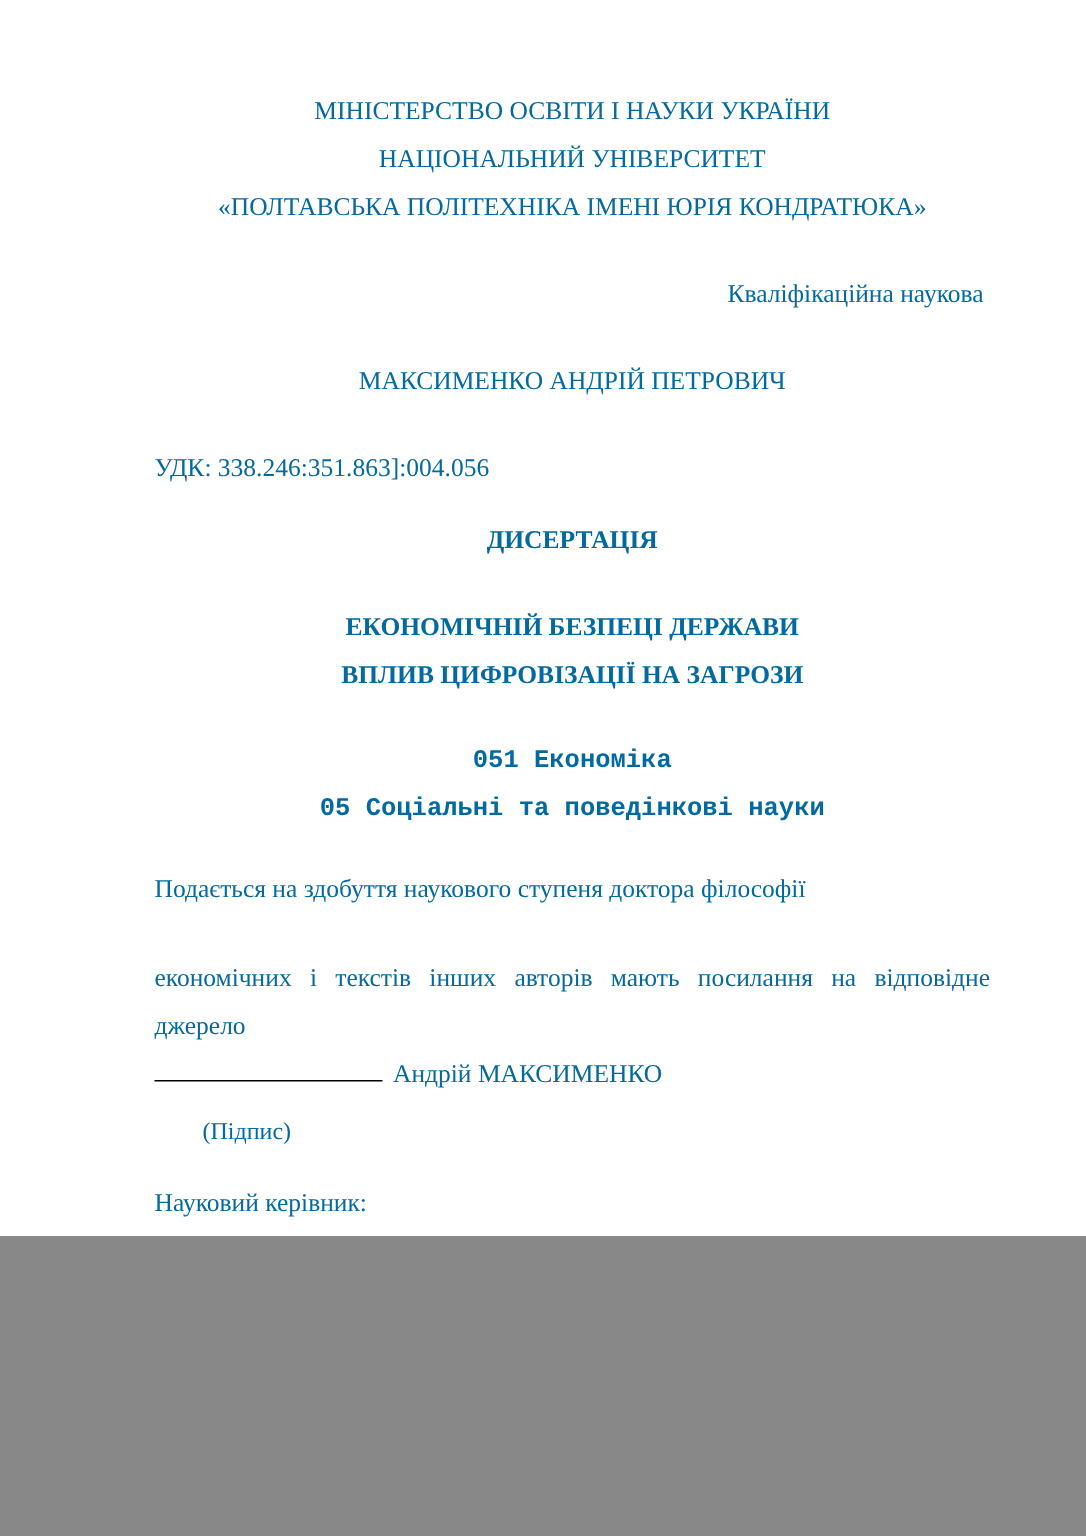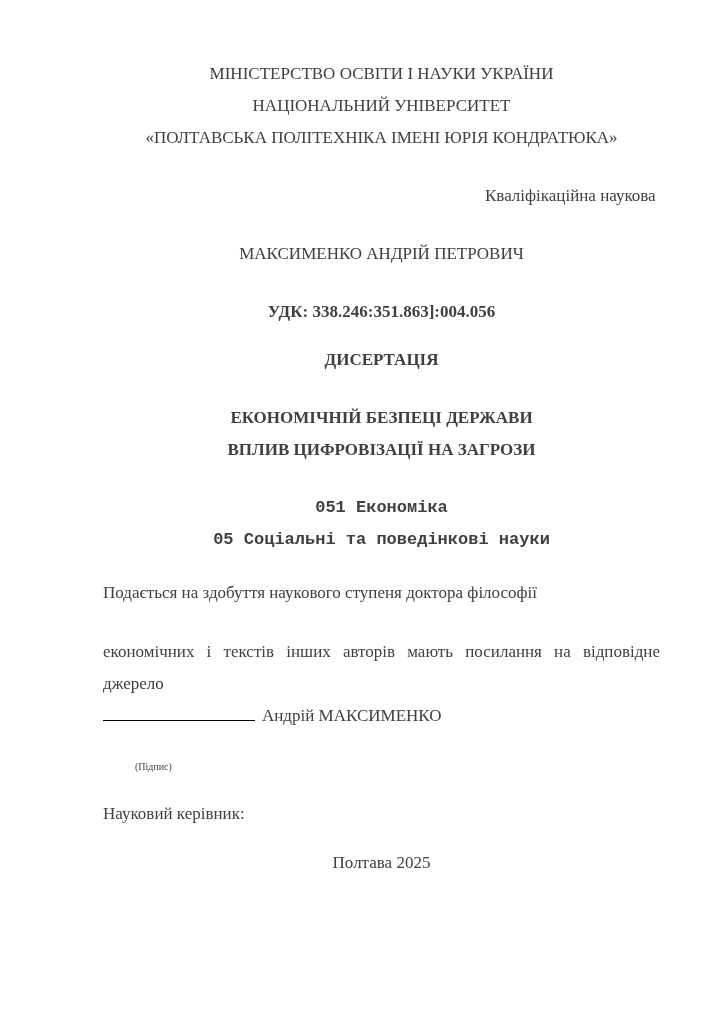--- a/index.html
+++ b/index.html
@@ -1,49 +1,49 @@
 <!DOCTYPE html>
 <html><head>
 <meta charset="utf-8">
 <style>
   * { margin: 0; padding: 0; box-sizing: border-box; }
   html, body { background: #888; }
   .page {
     width: 724px;
-    height: 1024px;
+    height: 824px;
     margin: 0 auto;
     background: #ffffff;
-    color: #404040;
+    color: #0369a1;
     font-family: "Liberation Serif", "DejaVu Serif", serif;
     font-size: 17px;
     line-height: 32px;
     padding: 58px 64px 0 103px;
     overflow: hidden;
   }
   .centered { text-align: center; }
   .bold { font-weight: bold; }
   .qual-note { margin-top: 25px; margin-left: 382px; line-height: 33px; }
   .author-name { margin-top: 26px; }
-  .udc { margin-top: 26px; text-align: center; font-weight: bold; }
+  .udc { margin-top: 26px; text-align: left; }
   .doc-type { margin-top: 16px; }
   .title-block { margin-top: 26px; }
   .specialty-block { margin-top: 26px; font-family: Liberation Mono, monospace; }
   .submission { margin-top: 21px; }
   .declaration { margin-top: 27px; }
   .decl-line { text-align: justify; text-align-last: justify; }
   .signature-row { white-space: nowrap; }
   .sig-line {
     display: inline-block;
     width: 152px;
     height: 1em;
     border-bottom: 1px solid #000;
     margin-right: 7px;
     vertical-align: baseline;
   }
-  .sig-caption { font-size: 10px; line-height: 30px; margin-left: 32px; margin-top: 20px; }
+  .sig-caption { font-size: 16px; line-height: 30px; margin-left: 32px; margin-top: 8px; }
   .supervisor-row { display: flex; margin-top: 13px; line-height: 38px; }
   .supervisor-label { width: 307px; flex: 0 0 307px; }
   .city-year { margin-top: 14px; }
 </style>
 </head>
 <body>
 
 <div class="page">
 
   <div class="centered">

